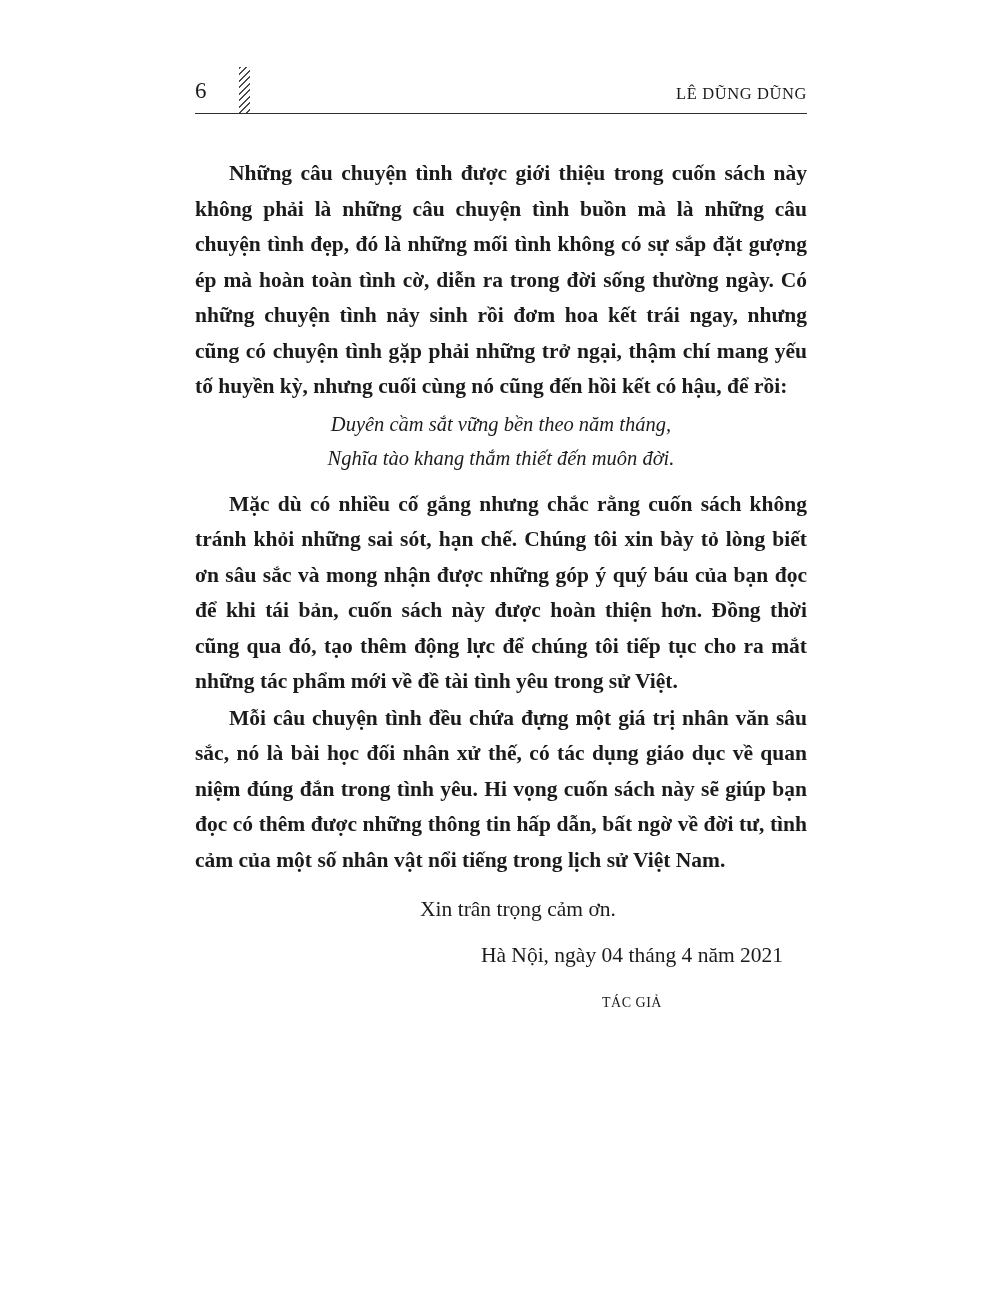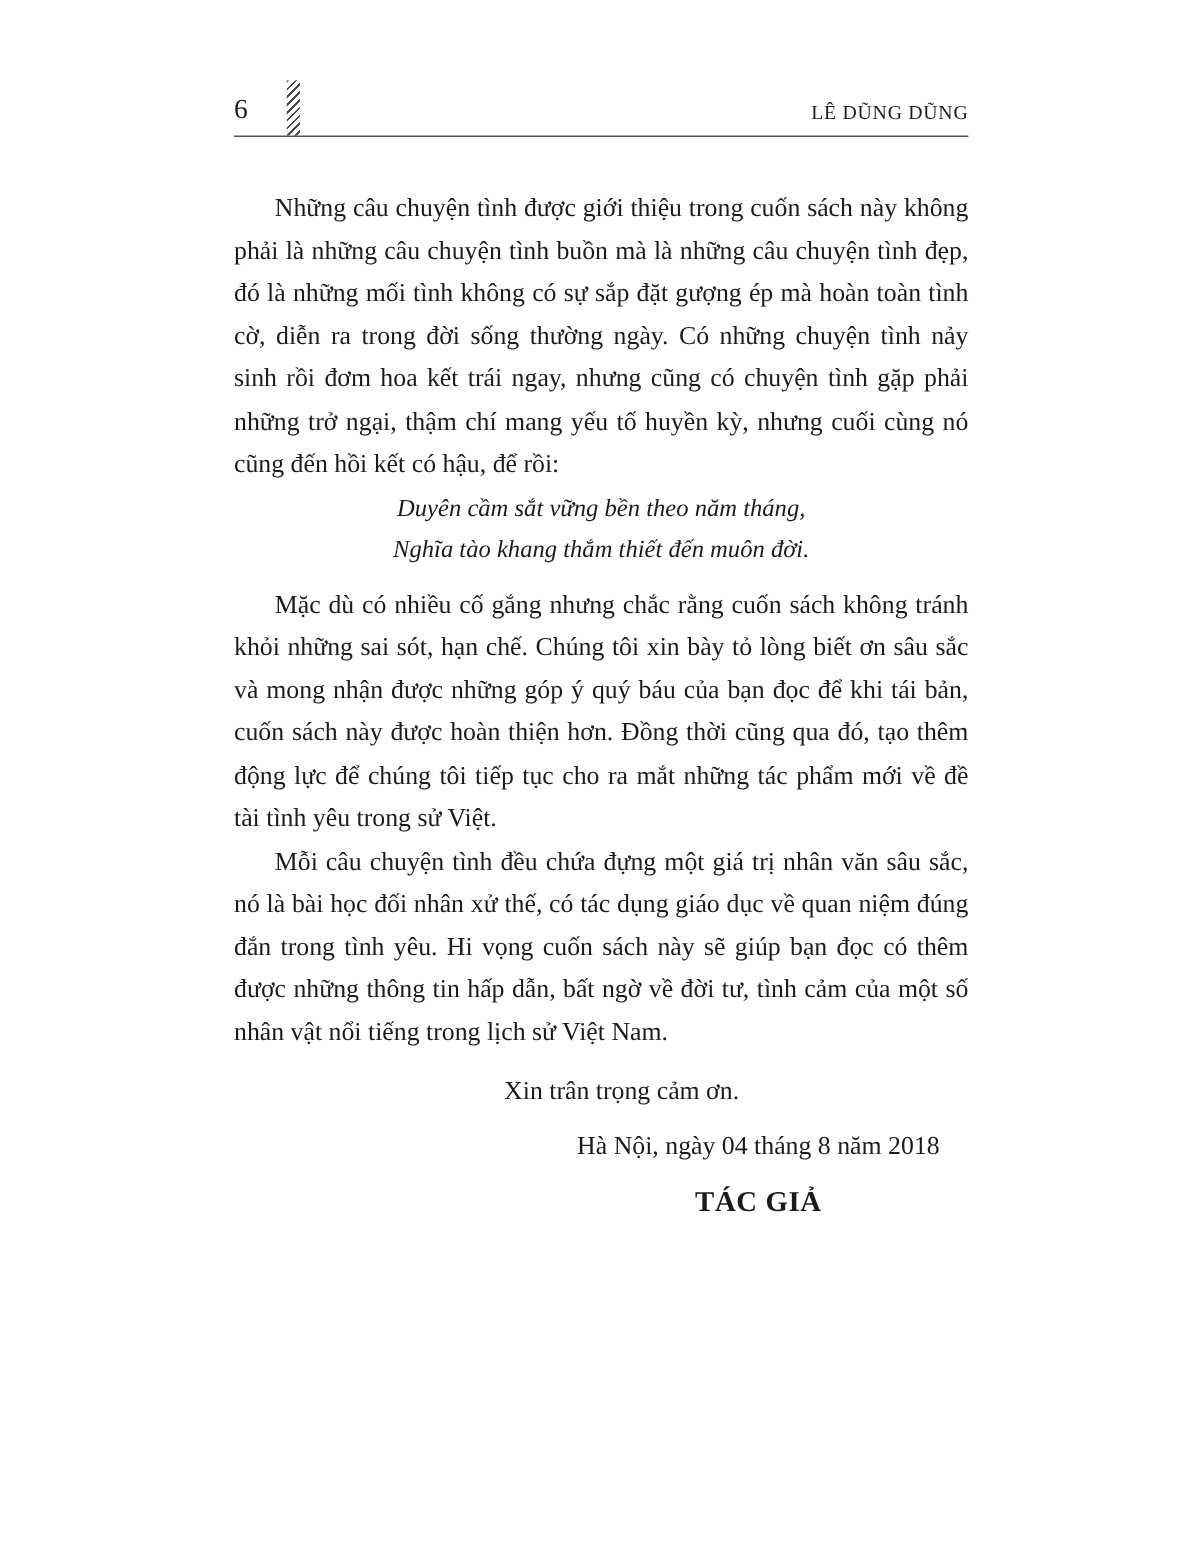--- a/index.html
+++ b/index.html
@@ -55,20 +55,21 @@
   
   .body-text {
     margin-top: 42px;
     font-size: 21.5px;
     line-height: 35.5px;
     text-align: justify;
   }
   .para {
     text-indent: 34px;
     margin-bottom: 1px;
+    font-weight: bold;
   }
   .para + .para { margin-top: 0; }
 
   .verse {
     text-align: center;
     font-style: italic;
     font-size: 20.5px;
     line-height: 34px;
     margin: 2px 0 6px 0;
   }
@@ -86,22 +87,22 @@
     width: 350px;
     margin-left: auto;
     margin-top: 10px;
     text-align: center;
   }
   .signature-date {
     font-size: 21.5px;
     line-height: 34px;
   }
   .signature-author {
-    font-size: 24px;
-    font-weight: bold;
+    font-size: 14px;
+    font-weight: normal;
     letter-spacing: 0.5px;
     margin-top: 13px;
   }
 </style>
 </head>
 <body>
 
 <div class="page">
   <div class="content">
 
@@ -120,19 +121,19 @@
         <div>Nghĩa tào khang thắm thiết đến muôn đời.</div>
       </div>
 
       <p class="para spaced">Mặc dù có nhiều cố gắng nhưng chắc rằng cuốn sách không tránh khỏi những sai sót, hạn chế. Chúng tôi xin bày tỏ lòng biết ơn sâu sắc và mong nhận được những góp ý quý báu của bạn đọc để khi tái bản, cuốn sách này được hoàn thiện hơn. Đồng thời cũng qua đó, tạo thêm động lực để chúng tôi tiếp tục cho ra mắt những tác phẩm mới về đề tài tình yêu trong sử Việt.</p>
 
       <p class="para spaced">Mỗi câu chuyện tình đều chứa đựng một giá trị nhân văn sâu sắc, nó là bài học đối nhân xử thế, có tác dụng giáo dục về quan niệm đúng đắn trong tình yêu. Hi vọng cuốn sách này sẽ giúp bạn đọc có thêm được những thông tin hấp dẫn, bất ngờ về đời tư, tình cảm của một số nhân vật nổi tiếng trong lịch sử Việt Nam.</p>
 
       <p class="closing">Xin trân trọng cảm ơn.</p>
 
       <div class="signature">
-        <div class="signature-date">Hà Nội, ngày 04 tháng 8 năm 2018</div>
+        <div class="signature-date">Hà Nội, ngày 04 tháng 4 năm 2021</div>
         <div class="signature-author">TÁC GIẢ</div>
       </div>
 
     </div>
   </div>
 </div>
 
 </body></html>

